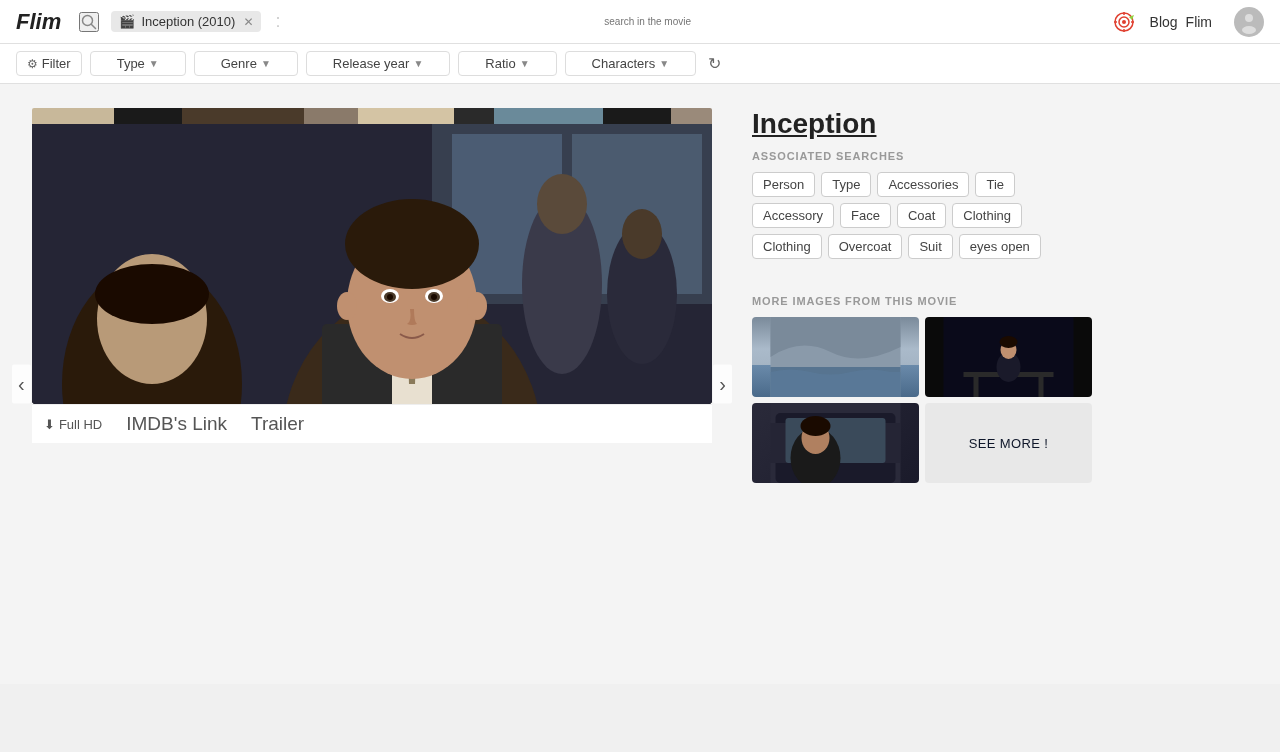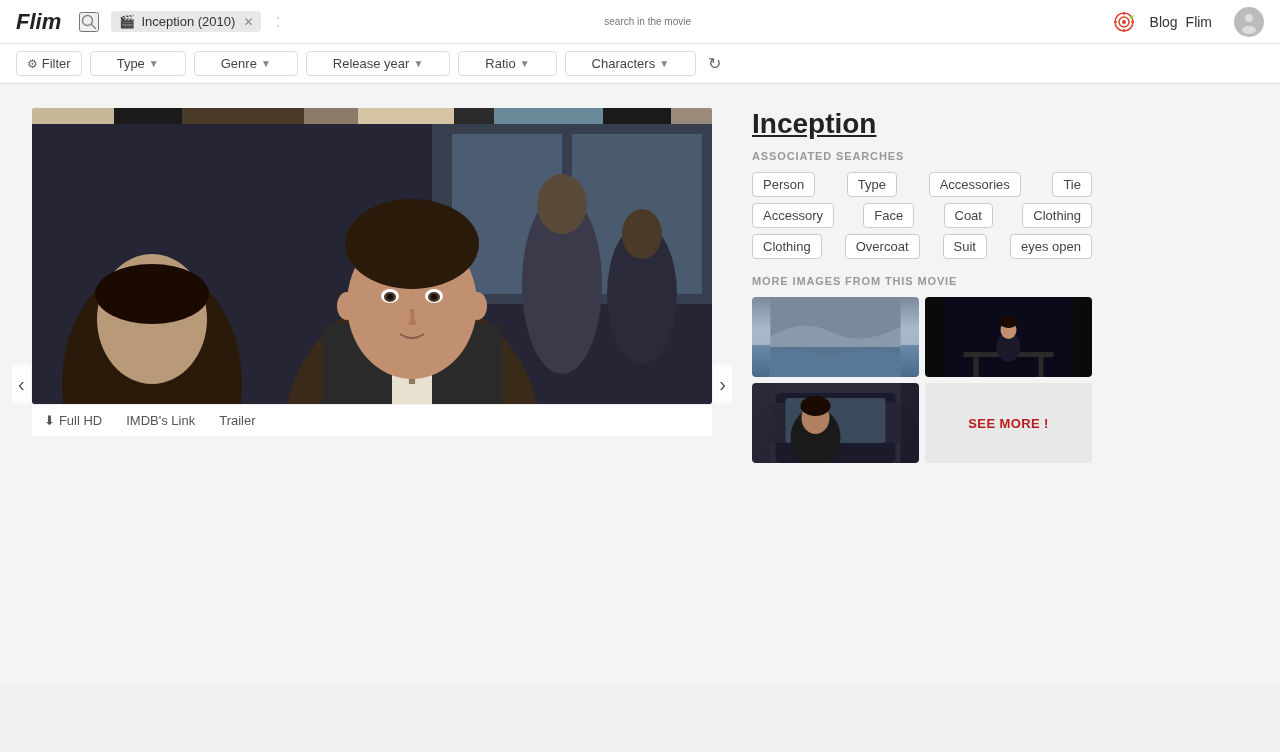--- a/index.html
+++ b/index.html
@@ -261,21 +261,21 @@
       display: flex;
       align-items: center;
       gap: 4px;
       font-size: 13px;
       color: #555;
       cursor: pointer;
       text-decoration: none;
     }
     .download-icon { font-size: 13px; }
     .frame-link {
-      font-size: 13px;
+      font-size: 19px;
       color: #555;
       cursor: pointer;
       text-decoration: none;
     }
 
     
     .nav-arrow {
       position: absolute;
       top: 50%;
       transform: translateY(-50%);
@@ -332,22 +332,21 @@
       font-weight: 600;
       color: #999;
       letter-spacing: 0.08em;
       text-transform: uppercase;
       margin-bottom: 10px;
     }
     .tags-container {
       display: flex;
       flex-wrap: wrap;
       gap: 6px;
-      margin-bottom: 16px;
-      justify-content: space-between;
+      margin-bottom: 36px;
     }
     .tag {
       padding: 4px 10px;
       border: 1px solid #ccc;
       border-radius: 4px;
       font-size: 13px;
       color: #444;
       background: #fff;
       cursor: pointer;
     }
@@ -371,22 +370,22 @@
       cursor: pointer;
     }
     .see-more-btn {
       height: 80px;
       border-radius: 4px;
       background: #e8e8e8;
       display: flex;
       align-items: center;
       justify-content: center;
       font-size: 13px;
-      font-weight: 700;
-      color: #b91c1c;
+      font-weight: 400;
+      color: #0f172a;
       cursor: pointer;
       letter-spacing: 0.03em;
     }
 
     
     .thumb-1-scene {
       width: 100%;
       height: 100%;
       background: linear-gradient(180deg, #7a8a9a 0%, #aabaca 40%, #9aaaba 100%);
       position: relative;

